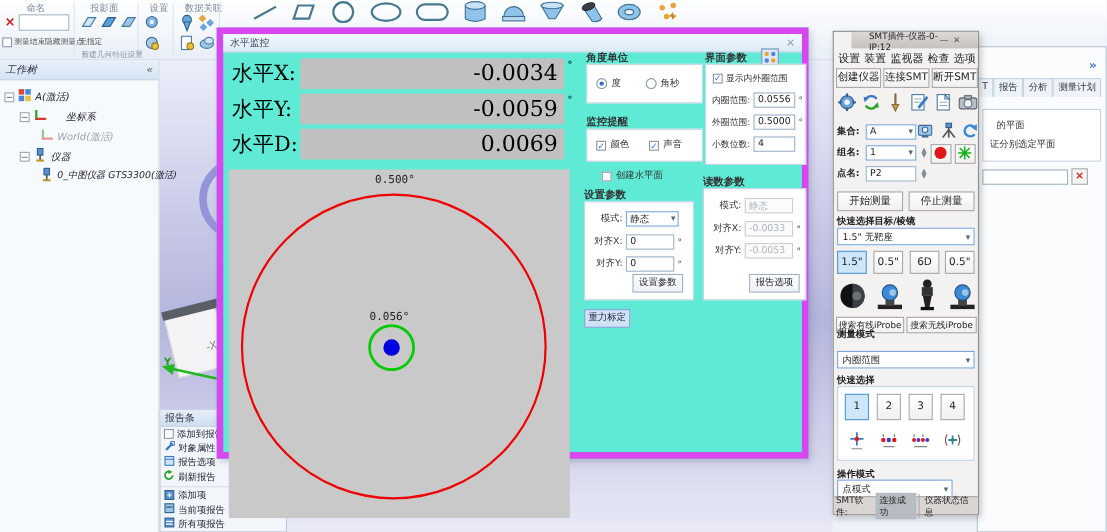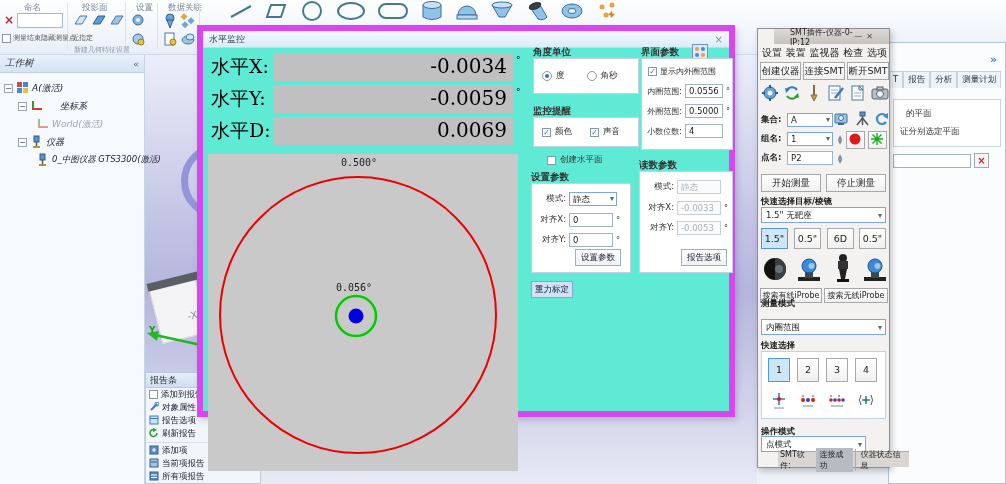--- a/index.html
+++ b/index.html
@@ -109,21 +109,21 @@
   .sdd { position:absolute; height:16px; border:1px solid #7da7d8; background:#fff; font-size:8.5px;
     padding:2px 12px 0 4px; white-space:nowrap; overflow:hidden; }
   .sdd::after { content:"▾"; position:absolute; right:3px; top:3px; font-size:8px; color:#567; }
   .smt-row { position:absolute; left:3px; display:flex; align-items:center; gap:2px; font-size:8.5px; }
   .smt-row .lab { width:24px; flex:0 0 auto;font-weight:bold; }
   .spin { width:10px; height:14px; display:flex; flex-direction:column; justify-content:center;
     align-items:center; color:#789; font-size:6px; line-height:5px; }
   .spin::before { content:"▲"; } .spin::after { content:"▼"; }
   .qbox { position:absolute; border:1px solid #c3d3e4; background:#fff; }
   #smt .status { position:absolute; left:0; bottom:0; width:131px; height:16px; background:#d8d5d2;
-    border-top:1px solid #aaa; display:flex; align-items:center; font-size:8px; color:#222; padding:0 2px; gap:2px;margin-left:20px; }
+    border-top:1px solid #aaa; display:flex; align-items:center; font-size:8px; color:#222; padding:0 2px; gap:2px; }
   #smt .status .val { background:#b6bcc1; padding:1px 3px; }
   #smt .status .right { margin-left:auto; border-left:1px solid #aaa; padding-left:4px; }
 
   
   #sidepanel { left:888px; top:42px; width:118px; height:442px; background:#fbfcfe;
     border:1px solid #b3c2d4; z-index:5; }
   #sidepanel .expand { position:absolute; right:8px; top:10px; color:#3a78c8; font-weight:bold; font-size:11px; }
   #sidepanel .tabs { position:absolute; left:0; top:28px; display:flex; font-size:8.5px; color:#334; }
   #sidepanel .tabs .tab { padding:2px 4px; border:1px solid #c5d2e0; border-bottom:none; background:#eef3f9; }
   #sidepanel .box { position:absolute; left:4px; top:56px; width:108px; height:48px; border:1px solid #c8d4e2;

